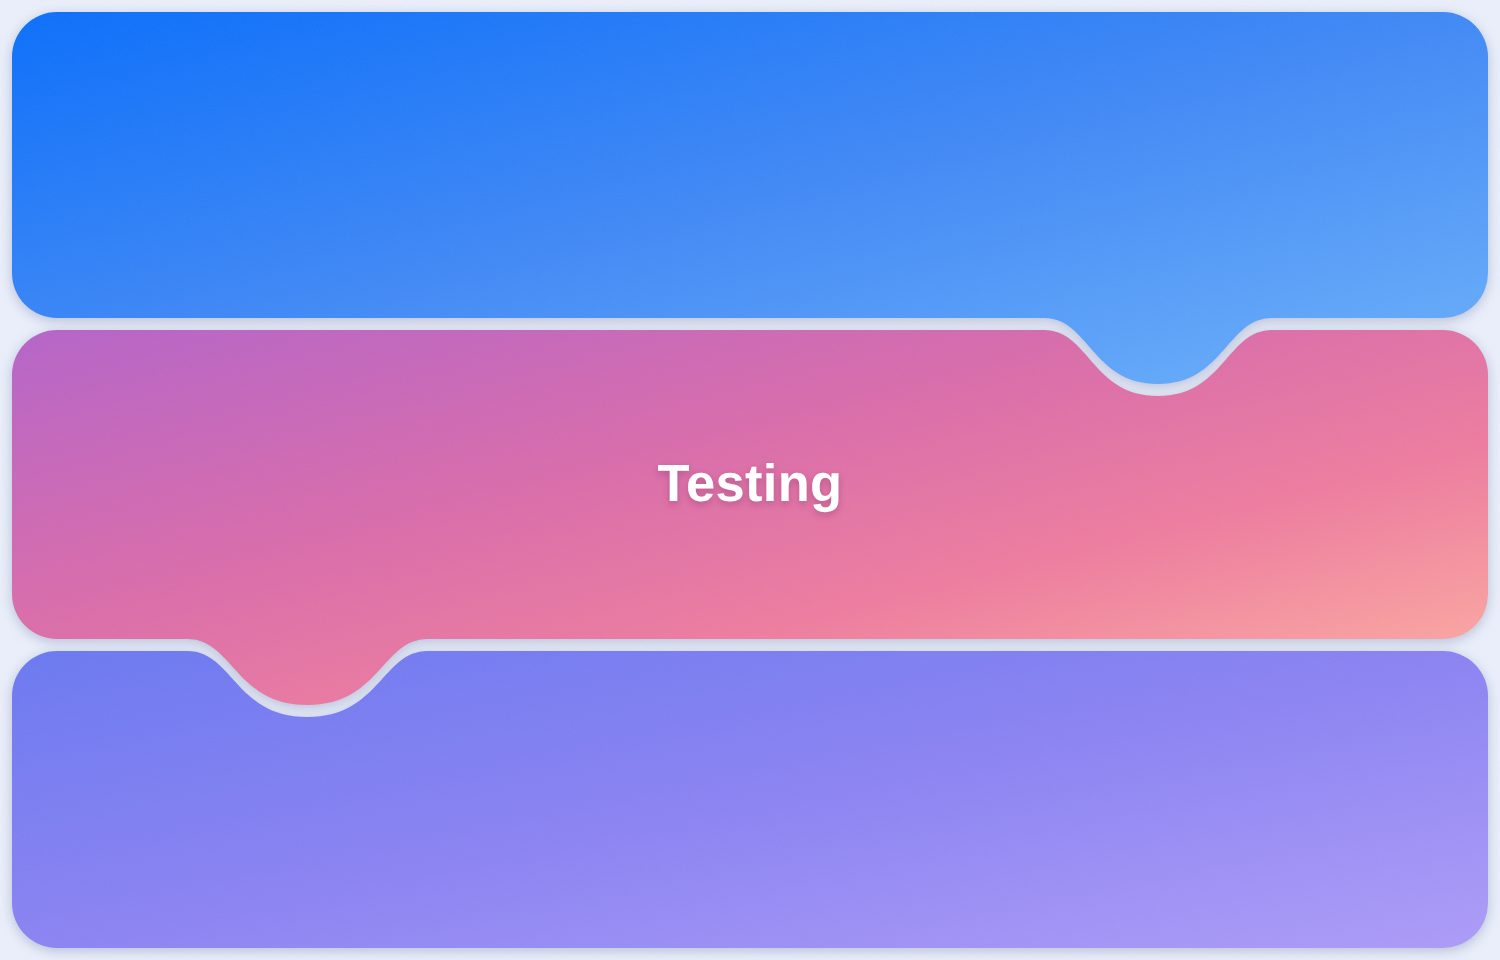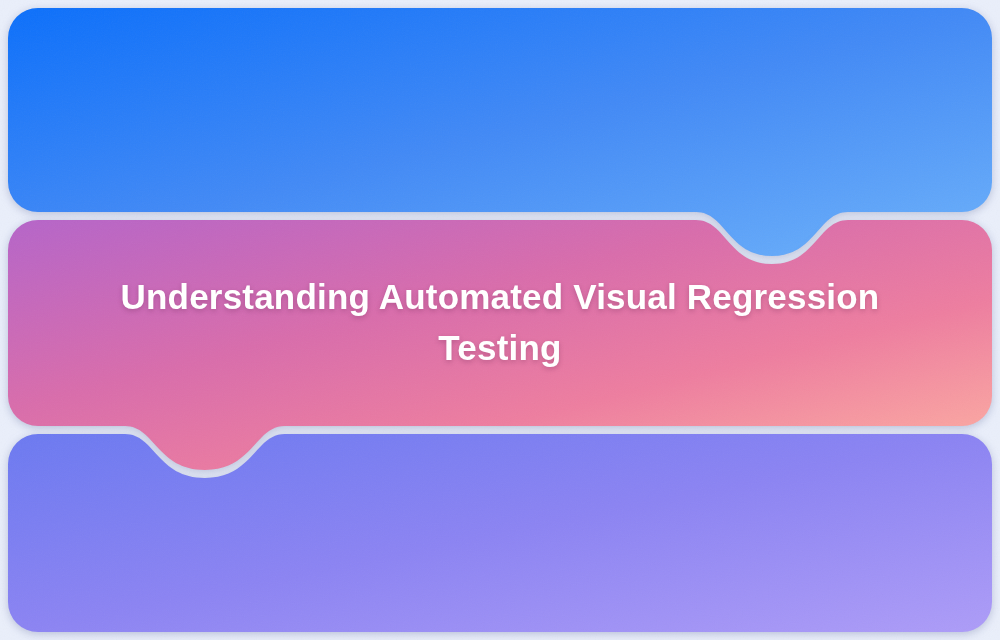--- a/index.html
+++ b/index.html
@@ -108,17 +108,16 @@
              C 253 478 255 434 285 434
              H 962 A 30 30 0 0 1 992 464
              V 602 A 30 30 0 0 1 962 632
              H 38 A 30 30 0 0 1 8 602
              V 464 A 30 30 0 0 1 38 434 Z"></path>
 
     <rect x="0" y="0" width="1000" height="640" filter="url(#grain)"></rect>
   </svg>
 
   <div class="title-wrap">
-    <div class="title-line">Understanding Automated Visual Regression</div>
     <div class="title-line">Testing</div>
   </div>
 
 </div>
 
 </body></html>

